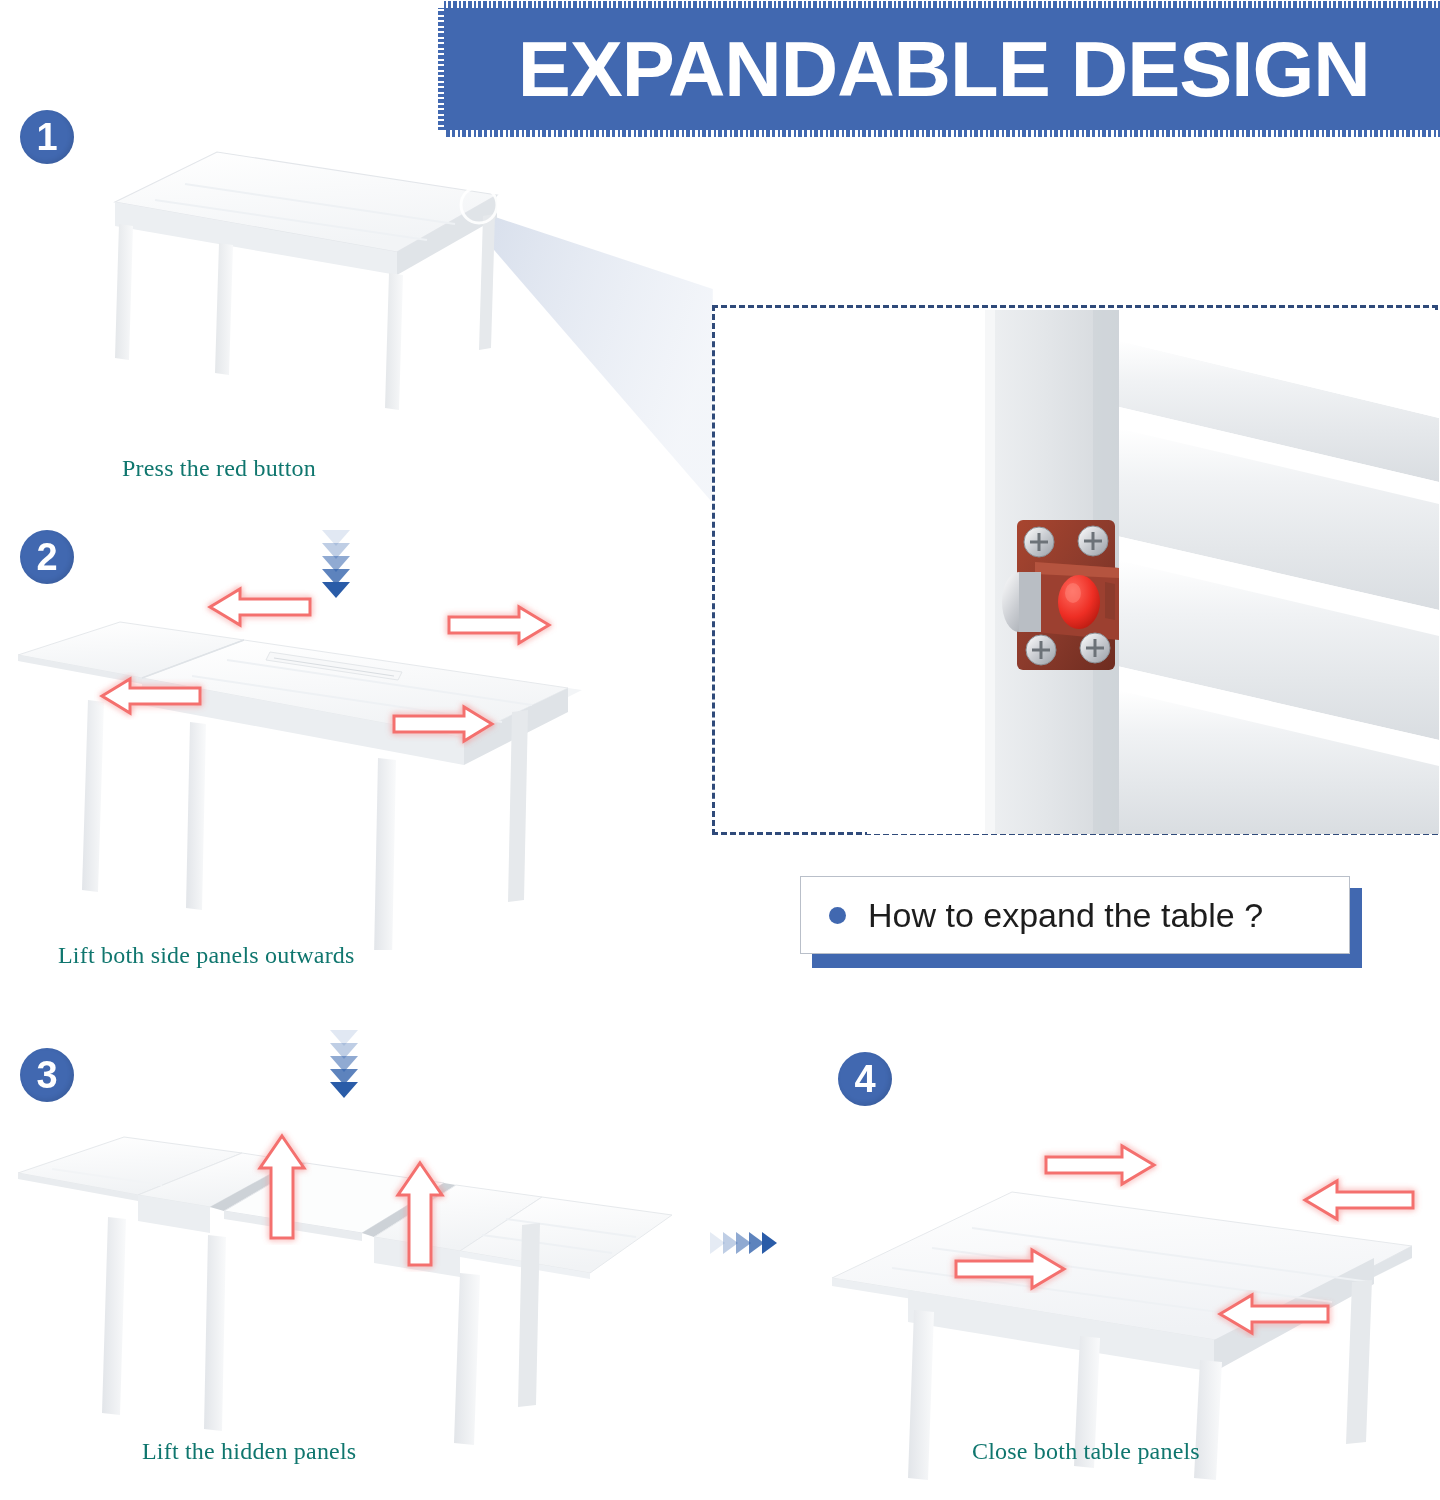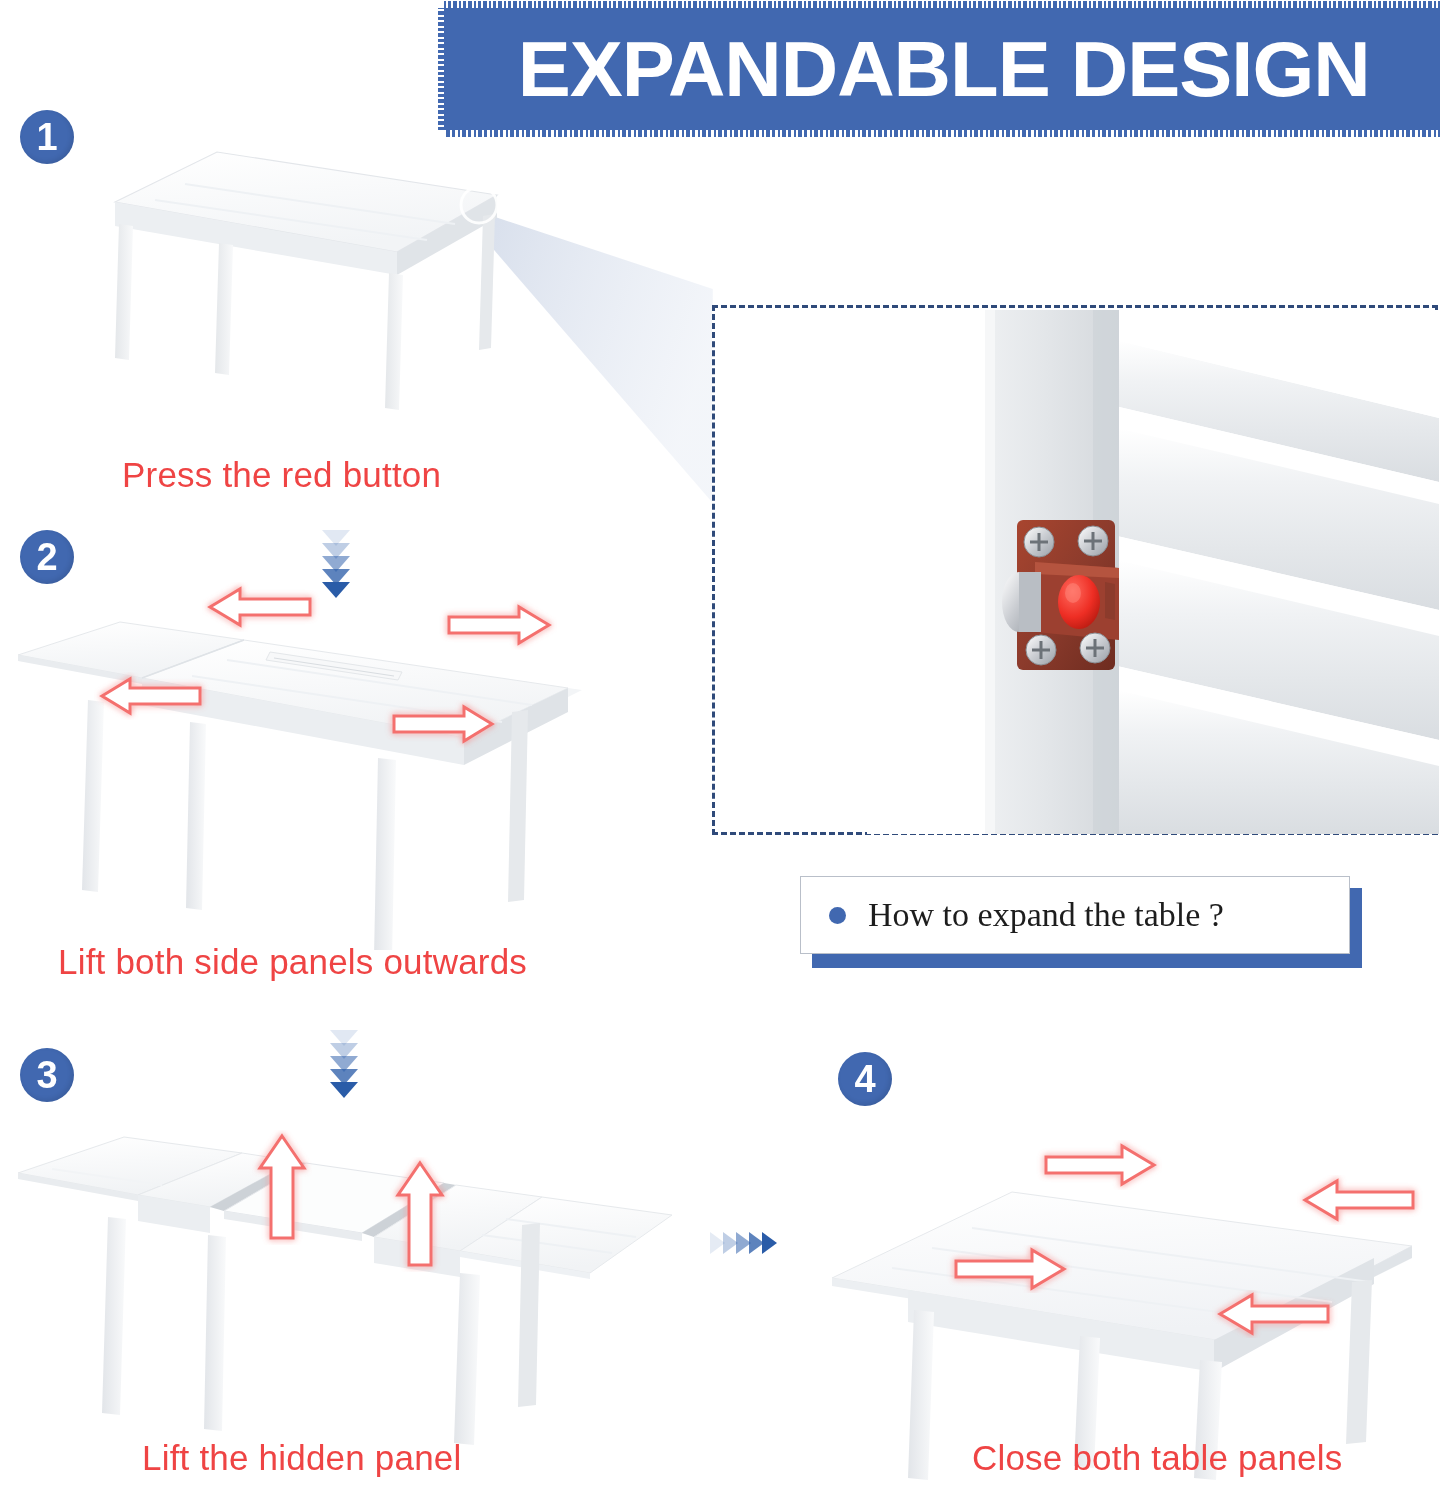--- a/index.html
+++ b/index.html
@@ -61,23 +61,23 @@
     font-family:"Liberation Sans", sans-serif;
     font-weight:bold;font-size:38px;
     display:flex;align-items:center;justify-content:center;
     line-height:1;
     box-shadow:inset -2px -2px 5px rgba(0,0,0,.10);
   }
 
   
   .caption{
     position:absolute;
-    color:#ef4444;
-    font-family:Liberation Sans, sans-serif;
-    font-size:35px;
+    color:#0f766e;
+    font-family:Liberation Serif, serif;
+    font-size:24px;
     white-space:nowrap;
     letter-spacing:.2px;
   }
 
   
   .detail-panel{
     position:absolute;left:700px;top:305px;width:726px;height:530px;
     border:3px dashed #2f4a7a;
     box-sizing:border-box;
     background:#ffffff;
@@ -101,21 +101,21 @@
     background:#ffffff;border:1px solid #b9bfc9;
     box-sizing:border-box;
     display:flex;align-items:center;
   }
   .callout-bullet{
     width:17px;height:17px;border-radius:50%;background:#4168b0;
     margin-left:28px;margin-right:22px;flex:none;
   }
   .callout-text{
     color:#1d1d1d;font-size:34px;
-    font-family:Liberation Serif, serif;white-space:nowrap;
+    font-family:Liberation Sans, sans-serif;white-space:nowrap;
   }
 
   
   .chev-col{position:absolute;display:flex;flex-direction:column;align-items:center;}
   .chev-col .cv{
     width:0;height:0;border-left:14px solid transparent;border-right:14px solid transparent;
     border-top:16px solid #2a5ca8;margin-bottom:-3px;
   }
   .chev-row{position:absolute;display:flex;align-items:center;}
   .chev-row .cr{
@@ -380,21 +380,21 @@
     <polygon points="510,110 528,108 524,290 506,292" fill="#e6e9ec"></polygon>
   </svg>
 
   <svg class="art" style="left:240px;top:1130px;" width="60" height="115" viewBox="0 0 60 115">
     <path d="M30 6 L52 38 L41 38 L41 108 L19 108 L19 38 L8 38 Z" fill="#ffffff" stroke="#f4706e" stroke-width="3" filter="url(#gl)"></path>
   </svg>
   <svg class="art" style="left:378px;top:1157px;" width="60" height="115" viewBox="0 0 60 115">
     <path d="M30 6 L52 38 L41 38 L41 108 L19 108 L19 38 L8 38 Z" fill="#ffffff" stroke="#f4706e" stroke-width="3" filter="url(#gl)"></path>
   </svg>
 
-  <div class="caption" style="left:130px;top:1438px;">Lift the hidden panel</div>
+  <div class="caption" style="left:130px;top:1438px;">Lift the hidden panels</div>
 
   <div class="chev-row" style="left:698px;top:1232px;">
     <span class="cr" style="opacity:.12"></span>
     <span class="cr" style="opacity:.30"></span>
     <span class="cr" style="opacity:.52"></span>
     <span class="cr" style="opacity:.76"></span>
     <span class="cr" style="opacity:1"></span>
   </div>
 
   <div class="badge" style="left:826px;top:1052px;">4</div>

